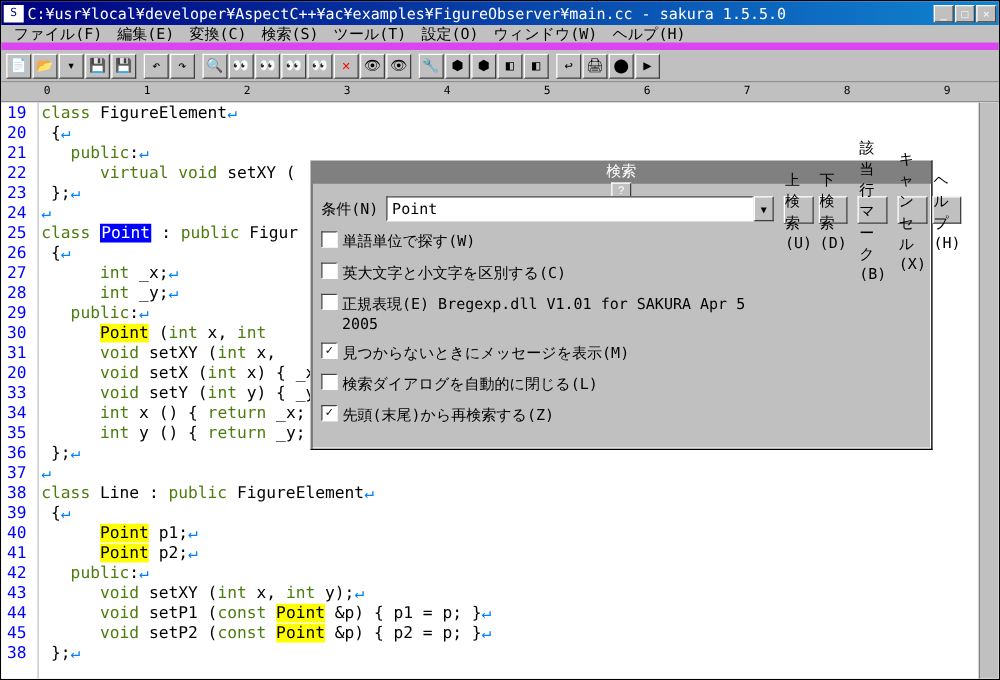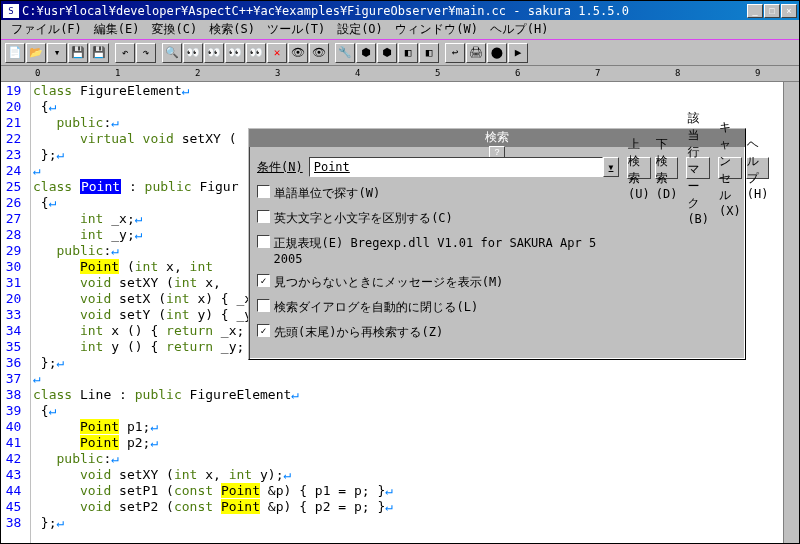--- a/index.html
+++ b/index.html
@@ -3,41 +3,41 @@
 <meta charset="utf-8">
 <style>
 * { margin: 0; padding: 0; box-sizing: border-box; }
 body { font-family: "MS Gothic", "MS UI Gothic", monospace; font-size: 12px; background: #fff; width: 800px; height: 544px; overflow: hidden; position: relative; }
 .window { width: 800px; height: 544px; border: 1px solid #000; display: flex; flex-direction: column; }
 .titlebar { background: linear-gradient(to right, #000080, #1084d0); color: #fff; height: 19px; display: flex; align-items: center; padding: 0 2px; }
 .titlebar-icon { width: 16px; height: 14px; background: #fff; margin-right: 3px; display: inline-flex; align-items: center; justify-content: center; font-size: 9px; color: #008; }
 .titlebar-text { flex: 1; font-size: 12px; }
 .titlebar-btns { display: flex; gap: 1px; }
 .titlebar-btn { width: 16px; height: 14px; background: #c0c0c0; border: 1px solid; border-color: #fff #404040 #404040 #fff; display: flex; align-items: center; justify-content: center; font-size: 9px; font-family: sans-serif; cursor: pointer; }
-.menubar { background: #c0c0c0; height: 20px; display: flex; align-items: center; padding: 0 4px; border-bottom: 1px solid #d946ef; }
+.menubar { background: #c0c0c0; height: 20px; display: flex; align-items: center; padding: 0 4px; border-bottom: 6px solid #d946ef; }
 .menuitem { padding: 2px 6px; cursor: pointer; }
 .toolbar { background: #c0c0c0; height: 26px; display: flex; align-items: center; padding: 0 4px; gap: 1px; border-bottom: 1px solid #808080; }
 .tbtn { width: 20px; height: 20px; border: 1px solid; border-color: #fff #404040 #404040 #fff; background: #c0c0c0; display: flex; align-items: center; justify-content: center; font-size: 11px; cursor: pointer; }
 .tsep { width: 4px; }
 .ruler { background: #c0c0c0; height: 16px; border-bottom: 1px solid #808080; position: relative; font-size: 9px; color: #000; }
 .ruler-mark { position: absolute; top: 2px; }
 .editor { flex: 1; display: flex; background: #fff; overflow: hidden; position: relative; }
 .gutter { width: 30px; background: #fff; border-right: 1px solid #c0c0c0; text-align: center; padding-right: 4px; color: #0000ff; font-family: "MS Gothic", monospace; font-size: 13px; line-height: 16px; padding-top: 1px; }
 .code { flex: 1; font-family: "MS Gothic", monospace; font-size: 13px; line-height: 16px; white-space: pre; padding-top: 1px; padding-left: 2px; overflow: hidden; }
 .kw { color: #4d7c0f; }
 .hl-sel { background: #0000ff; color: #fff; padding: 0 1px; }
 .hl { background: #ffff00; }
 .arrow { color: #0080ff; }
 .scrollbar-v { width: 16px; background: #c0c0c0; border-left: 1px solid #808080; }
 .dialog { position: absolute; left: 248px; top: 128px; width: 498px; background: #c0c0c0; border: 1px solid; border-color: #c0c0c0 #000 #000 #c0c0c0; box-shadow: 1px 1px 0 #404040 inset, -1px -1px 0 #fff inset; }
 .dialog-title { background: #808080; color: #fff; height: 18px; display: flex; align-items: center; padding: 0 4px; flex-direction: column; }
 .dialog-title-text { flex: 1; }
 .dialog-body { padding: 10px 8px 10px 8px; display: flex; gap: 8px; }
 .dialog-left { flex: 1; }
-.dialog-row1 { display: flex; align-items: center; gap: 6px; margin-bottom: 6px; text-decoration: underline; }
+.dialog-row1 { display: flex; align-items: center; gap: 6px; margin-bottom: 6px; }
 .dialog-label { font-size: 12px; }
 .combo { flex: 1; display: flex; height: 20px; }
 .combo input { flex: 1; border: 1px solid; border-color: #404040 #fff #fff #404040; padding: 0 4px; font-size: 12px; font-family: inherit; }
 .combo-btn { width: 16px; background: #c0c0c0; border: 1px solid; border-color: #fff #404040 #404040 #fff; display: flex; align-items: center; justify-content: center; font-size: 8px; cursor: pointer; }
 .chk-row { display: flex; gap: 4px; margin: 8px 0; font-size: 12px; }
 .chk { width: 13px; height: 13px; background: #fff; border: 1px solid; border-color: #404040 #fff #fff #404040; display: inline-flex; align-items: center; justify-content: center; font-size: 10px; }
 .chk.checked::after { content: "✓"; color: #000; font-weight: bold; }
 .dialog-right { width: 110px; display: flex; flex-direction: row; gap: 4px; }
 .dbtn { height: 22px; background: #c0c0c0; border: 1px solid; border-color: #fff #404040 #404040 #fff; font-size: 12px; cursor: pointer; display: flex; align-items: center; justify-content: center; }
 </style>

